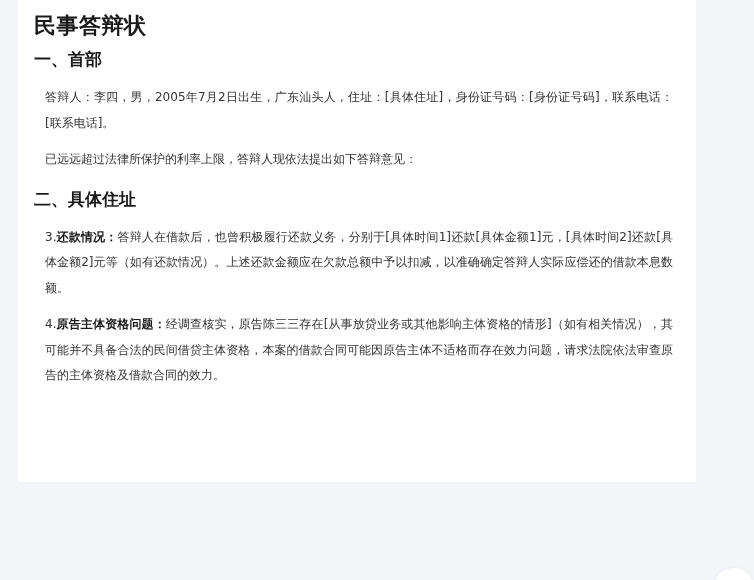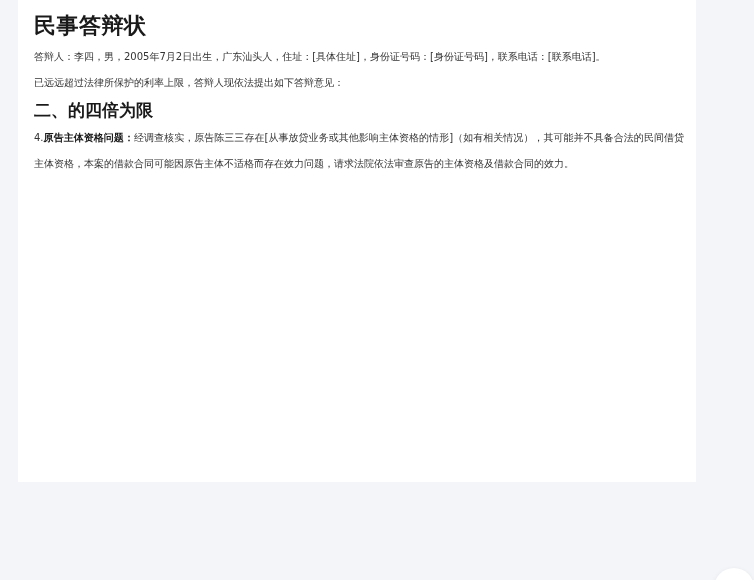--- a/index.html
+++ b/index.html
@@ -37,22 +37,22 @@
     h2.section-title {
       margin: 0;
       font-size: 17px;
       line-height: 30px;
       font-weight: bold;
       color: #1a1a1a;
     }
     .sec1 { margin-top: 10px; }
     .sec2 { margin-top: 12px; }
     p.para {
-      margin: 0;
-      font-size: 10px;
+      margin: 11px;
+      font-size: 12px;
       line-height: 25.5px;
       color: #333333;
       text-align: justify;
     }
     p.para b { color: #1a1a1a; font-weight: bold; }
     .gap-s { margin-top: 8px; }
     .gap-m { margin-top: 10px; }
     .gap-l { margin-top: 13px; }
     .float-btn {
       position: absolute;
@@ -65,27 +65,31 @@
       box-shadow: 0 1px 4px rgba(0,0,0,0.08);
     }
   </style>
 </head>
 <body>
 
 <div class="page">
   <div class="content">
     <h1 class="doc-title">民事答辩状</h1>
 
+    <h2 class="section-title sec1">一、首部</h2>
     <p class="para gap-s">答辩人：李四，男，2005年7月2日出生，广东汕头人，住址：[具体住址]，身份证号码：[身份证号码]，联系电话：[联系电话]。</p>
     <p class="para gap-m">已远远超过法律所保护的利率上限，答辩人现依法提出如下答辩意见：</p>
 
-    <h2 class="section-title sec2">二、的四倍为限</h2>
+    <h2 class="section-title sec2">二、具体住址</h2>
 
 
 
+    <p class="para gap-l">
+      <span>3.</span><b>还款情况</b><b>：</b><span>答辩人在借款后，也曾积极履行还款义务，分别于[具体时间1]还款[具体金额1]元，[具体时间2]还款[具体金额2]元等（如有还款情况）。上述还款金额应在欠款总额中予以扣减，以准确确定答辩人实际应偿还的借款本息数额。</span>
+    </p>
 
     <p class="para gap-l">
       <span>4.</span><b>原告主体资格问题</b><b>：</b><span>经调查核实，原告陈三三存在[从事放贷业务或其他影响主体资格的情形]（如有相关情况），其可能并不具备合法的民间借贷主体资格，本案的借款合同可能因原告主体不适格而存在效力问题，请求法院依法审查原告的主体资格及借款合同的效力。</span>
     </p>
   </div>
 </div>
 
 <div class="float-btn"></div>
 
 </body></html>

